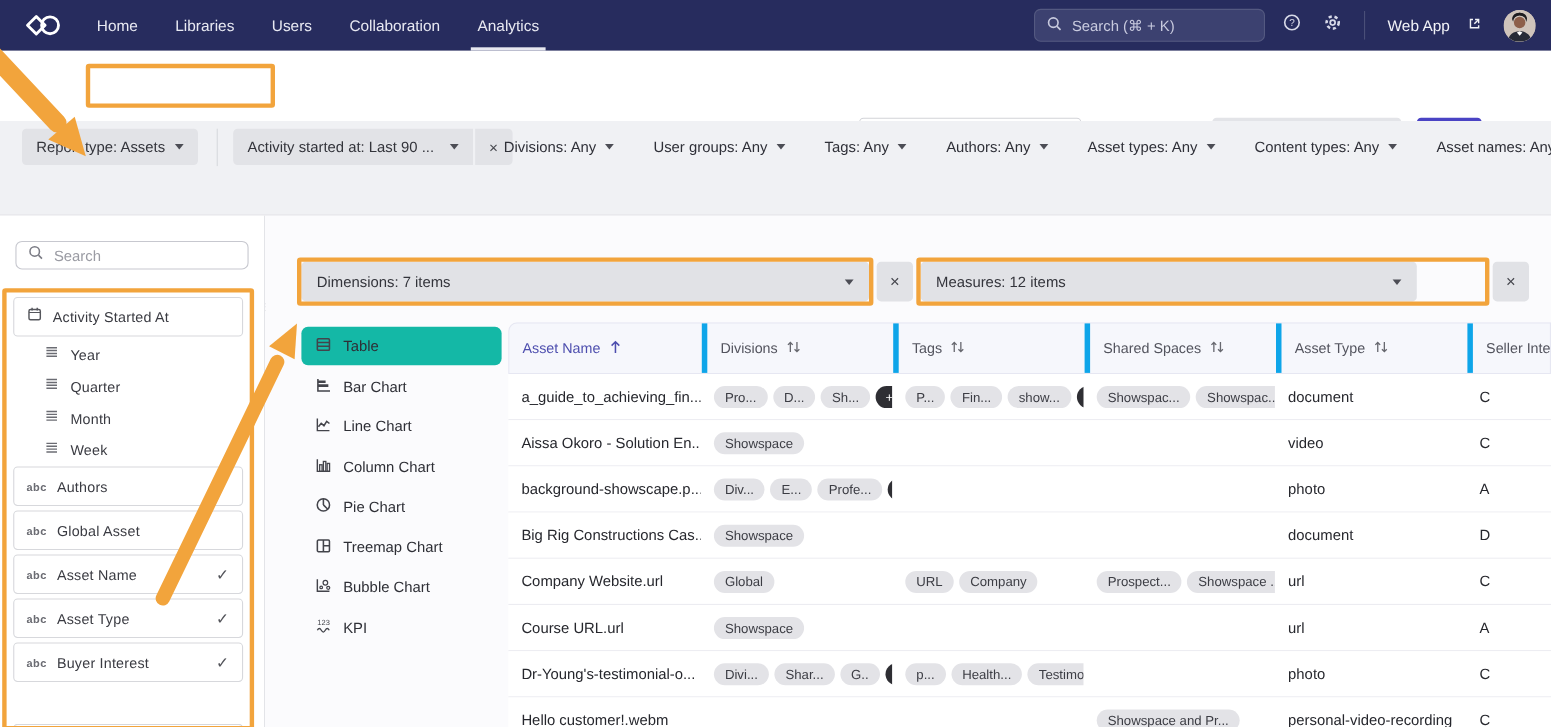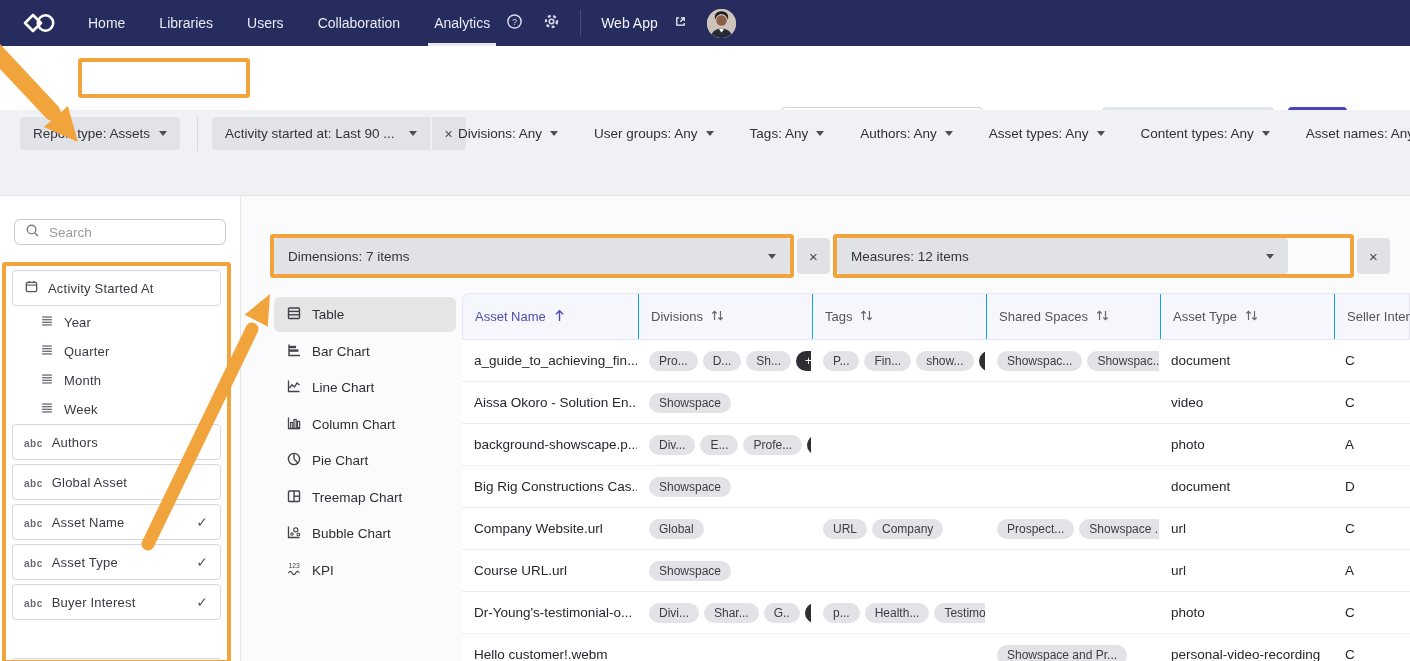--- a/index.html
+++ b/index.html
@@ -61,27 +61,27 @@
   .field-check { position:absolute; right:12px; color:#55565c; font-size:14px; }
   #field-partial { position:absolute; left:12px; top:462px; width:209px; height:14px; border:1px solid #d7d8dc; border-bottom:none; border-radius:4px 4px 0 0; background:#fff; }
 
   
   #main-area { position:absolute; left:241px; top:196px; width:1169px; height:465px; background:#fbfbfd; }
   .select-bar { position:absolute; top:42px; height:36px; background:#e1e2e6; border-radius:4px; display:flex; align-items:center; justify-content:space-between; padding:0 14px; font-size:13.5px; color:#33343b; cursor:pointer; }
   .x-btn { position:absolute; top:42px; width:33px; height:36px; background:#e1e2e6; border-radius:4px; display:flex; align-items:center; justify-content:center; font-size:15px; color:#44454c; cursor:pointer; }
 
   #chart-type-list { position:absolute; left:33px; top:101px; width:182px; }
   .chart-type { height:35px; margin-bottom:1.5px; display:flex; align-items:center; gap:10px; padding:0 12px; border-radius:6px; font-size:13.5px; color:#2e2f36; cursor:pointer; }
-  .chart-type.selected { background:#e5e5e5; }
+  .chart-type.selected { background:#14b8a6; }
   .chart-type svg { flex:0 0 auto; }
 
   
   #data-table { position:absolute; left:221px; top:97px; width:948px; height:368px; overflow:hidden; }
   #table-header { display:grid; grid-template-columns:175px 174px 174px 174px 174px 170px; height:47px; background:#f6f7fc; border:1px solid #e6e7f2; border-radius:8px 0 0 0; }
-  .th { display:flex; align-items:center; gap:8px; padding-left:12px; font-size:13px; color:#53545e; border-left:1px solid #0ea5e9; overflow:hidden; white-space:nowrap; cursor:pointer; }
+  .th { display:flex; align-items:center; gap:8px; padding-left:12px; font-size:13px; color:#53545e; border-left:5px solid #0ea5e9; overflow:hidden; white-space:nowrap; cursor:pointer; }
   .th:first-child { border-left:none; color:#4d4eae; }
   #table-body .tr { display:grid; grid-template-columns:175px 174px 174px 174px 174px 170px; height:42px; background:#fff; border-bottom:1px solid #ececf1; }
   .td { display:flex; align-items:center; padding-left:12px; font-size:13.5px; color:#26272d; overflow:hidden; white-space:nowrap; }
   .chips { gap:5px; }
   .chip { background:#e3e3e7; color:#3c3d44; border-radius:11px; padding:3px 10px; font-size:12px; flex:0 0 auto; }
   .chip.dark { background:#2e2e33; color:#fff; padding:3px 9px; }
 
   
   .hl-box { position:absolute; border:4px solid #F2A43C; border-radius:3px; pointer-events:none; z-index:60; }
   #annot-svg { position:absolute; left:0; top:0; width:1410px; height:661px; pointer-events:none; z-index:61; }
@@ -96,20 +96,29 @@
       <circle cx="23.5" cy="11" r="7.7" fill="none" stroke="#fff" stroke-width="2.6"></circle>
     </svg>
   </div>
   <div id="nav-items">
       <div class="nav-item">Home</div>
       <div class="nav-item">Libraries</div>
       <div class="nav-item">Users</div>
       <div class="nav-item">Collaboration</div>
       <div class="nav-item active">Analytics</div>
     </div>
+  <div id="nav-search">
+    <span>
+      <svg width="15" height="15" viewBox="0 0 16 16">
+          <circle cx="7" cy="7" r="4.6" stroke="#c8cade" stroke-width="1.6" fill="none"></circle>
+          <line x1="10.6" y1="10.6" x2="14" y2="14" stroke="#c8cade" stroke-width="1.6"></line>
+        </svg>
+    </span>
+    <span>Search (⌘ + K)</span>
+  </div>
   <div id="nav-right">
     <span>
       <svg width="17" height="17" viewBox="0 0 16 16">
           <circle cx="8" cy="8" r="6.2" stroke="#d7d9e8" fill="none" stroke-width="1.4"></circle>
           <text x="8" y="11" text-anchor="middle" font-size="8.5" fill="#d7d9e8" font-family="Liberation Sans, sans-serif">?</text>
         </svg>
     </span>
     <span>
       <svg width="17" height="17" viewBox="0 0 16 16">
           <circle cx="8" cy="8" r="2.1" stroke="#d7d9e8" fill="none" stroke-width="1.5"></circle>

